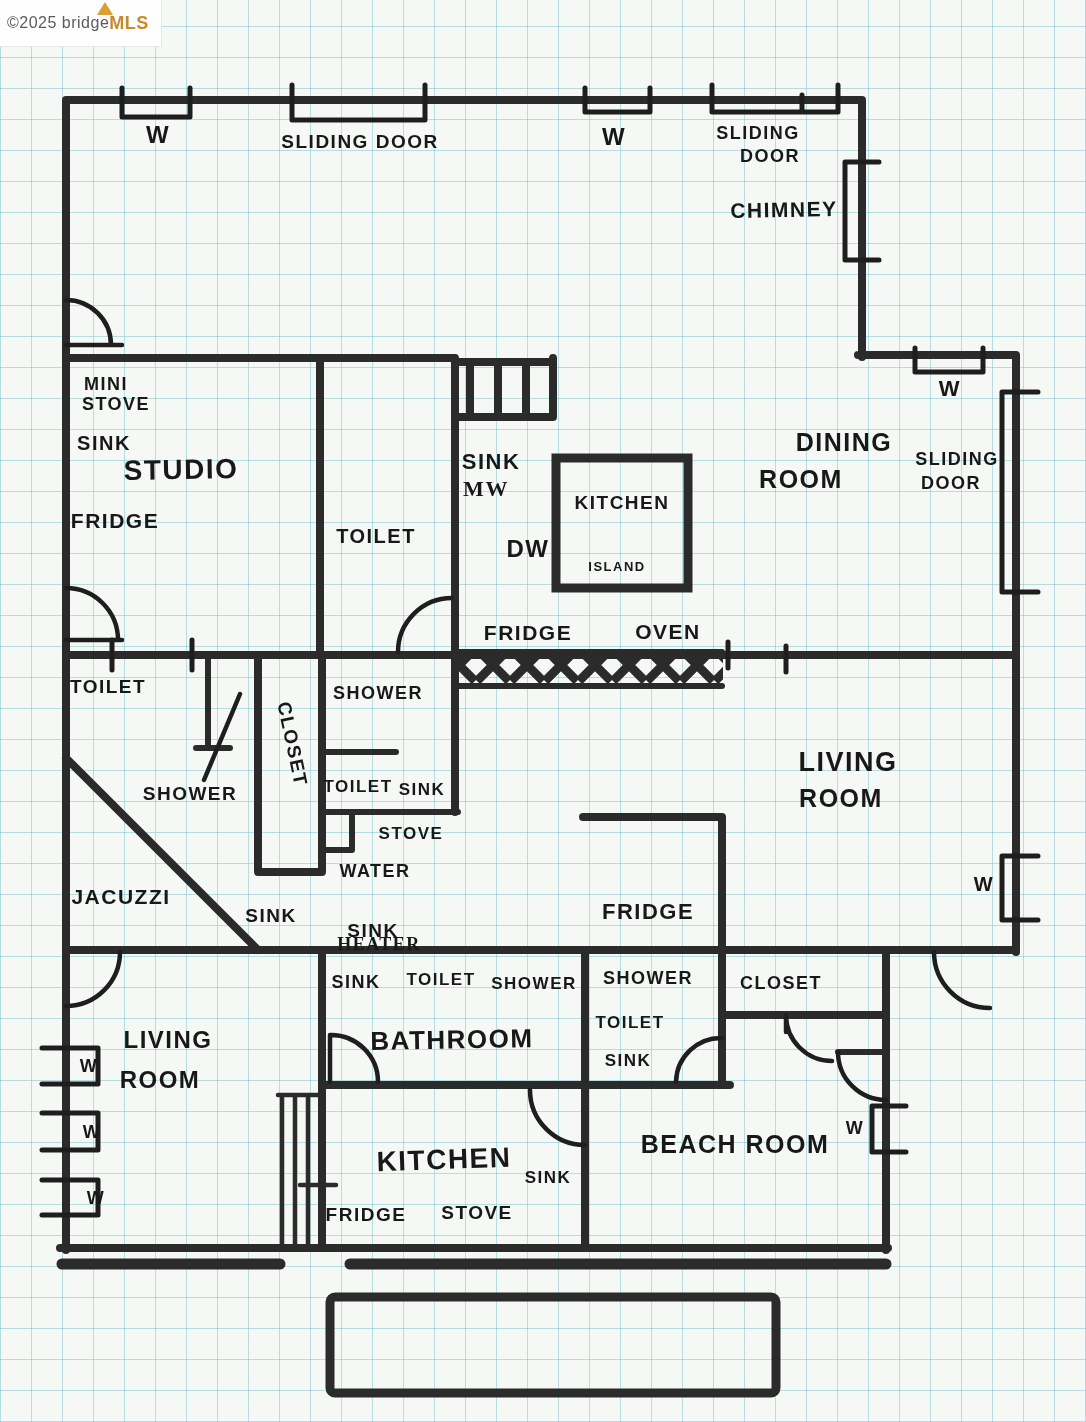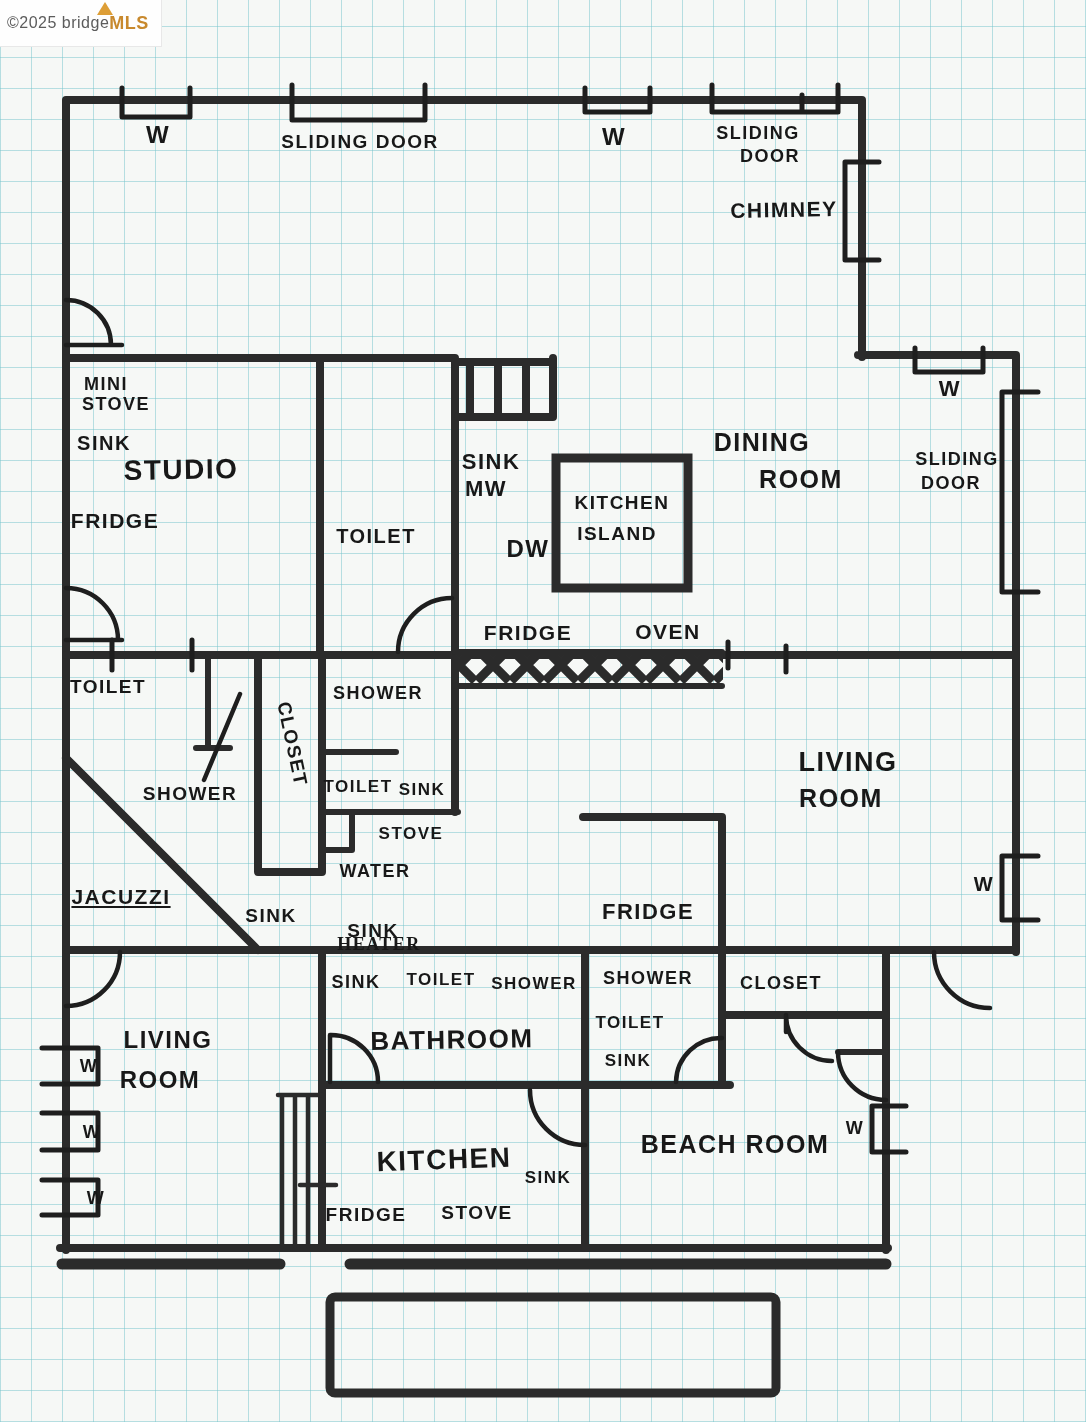--- a/index.html
+++ b/index.html
@@ -128,41 +128,41 @@
       <div class="lbl" style="left: 758px; top: 133px; font-size: 18px; transform: translate(-50%, -50%) rotate(0deg);">SLIDING</div>
       <div class="lbl" style="left: 770px; top: 156px; font-size: 18px; transform: translate(-50%, -50%) rotate(0deg);">DOOR</div>
       <div class="lbl" style="left: 784px; top: 210px; font-size: 21px; transform: translate(-50%, -50%) rotate(-1deg);">CHIMNEY</div>
       <div class="lbl" style="left: 106px; top: 384px; font-size: 18px; transform: translate(-50%, -50%) rotate(0deg);">MINI</div>
       <div class="lbl" style="left: 116px; top: 404px; font-size: 18px; transform: translate(-50%, -50%) rotate(0deg);">STOVE</div>
       <div class="lbl" style="left: 104px; top: 443px; font-size: 20px; transform: translate(-50%, -50%) rotate(0deg);">SINK</div>
       <div class="lbl" style="left: 181px; top: 470px; font-size: 28px; transform: translate(-50%, -50%) rotate(-1deg);">STUDIO</div>
       <div class="lbl" style="left: 115px; top: 521px; font-size: 21px; transform: translate(-50%, -50%) rotate(0deg);">FRIDGE</div>
       <div class="lbl" style="left: 376px; top: 536px; font-size: 20px; transform: translate(-50%, -50%) rotate(0deg);">TOILET</div>
       <div class="lbl" style="left: 491px; top: 462px; font-size: 22px; transform: translate(-50%, -50%) rotate(0deg);">SINK</div>
-      <div class="lbl" style="left: 486px; top: 489px; font-size: 22px; transform: translate(-50%, -50%) rotate(0deg);">MW</div>
+      <div class="lbl" style="left: 486px; top: 489px; font-size: 22px; transform: translate(-50%, -50%) rotate(0deg); font-family: Liberation Serif, serif;">MW</div>
       <div class="lbl" style="left: 484px; top: 549px; font-size: 24px; transform: translate(-50%, -50%) rotate(0deg); margin-left: 44px;">DW</div>
       <div class="lbl" style="left: 622px; top: 503px; font-size: 19px; transform: translate(-50%, -50%) rotate(0deg);">KITCHEN</div>
-      <div class="lbl" style="left: 617px; top: 534px; font-size: 19px; transform: translate(-50%, -50%) rotate(0deg);">ISLAND</div>
-      <div class="lbl" style="left: 762px; top: 442px; font-size: 25px; transform: translate(-50%, -50%) rotate(0deg); text-align: center;">DINING</div>
+      <div class="lbl" style="left: 617px; top: 566px; font-size: 13px; transform: translate(-50%, -50%) rotate(0deg);">ISLAND</div>
+      <div class="lbl" style="left: 844px; top: 442px; font-size: 25px; transform: translate(-50%, -50%) rotate(0deg); text-align: center;">DINING</div>
       <div class="lbl" style="left: 801px; top: 479px; font-size: 25px; transform: translate(-50%, -50%) rotate(0deg);">ROOM</div>
       <div class="lbl" style="left: 950px; top: 389px; font-size: 22px; transform: translate(-50%, -50%) rotate(0deg);">W</div>
       <div class="lbl" style="left: 957px; top: 459px; font-size: 18px; transform: translate(-50%, -50%) rotate(0deg);">SLIDING</div>
       <div class="lbl" style="left: 951px; top: 483px; font-size: 18px; transform: translate(-50%, -50%) rotate(0deg);">DOOR</div>
       <div class="lbl" style="left: 528px; top: 633px; font-size: 21px; transform: translate(-50%, -50%) rotate(0deg);">FRIDGE</div>
       <div class="lbl" style="left: 668px; top: 632px; font-size: 21px; transform: translate(-50%, -50%) rotate(0deg);">OVEN</div>
       <div class="lbl" style="left: 108px; top: 687px; font-size: 19px; transform: translate(-50%, -50%) rotate(0deg);">TOILET</div>
       <div class="lbl" style="left: 190px; top: 794px; font-size: 19px; transform: translate(-50%, -50%) rotate(0deg);">SHOWER</div>
       <div class="lbl" style="left: 292px; top: 744px; font-size: 19px; transform: translate(-50%, -50%) rotate(78deg);">CLOSET</div>
       <div class="lbl" style="left: 378px; top: 693px; font-size: 18px; transform: translate(-50%, -50%) rotate(0deg);">SHOWER</div>
       <div class="lbl" style="left: 358px; top: 787px; font-size: 17px; transform: translate(-50%, -50%) rotate(0deg);">TOILET</div>
       <div class="lbl" style="left: 422px; top: 790px; font-size: 17px; transform: translate(-50%, -50%) rotate(0deg);">SINK</div>
       <div class="lbl" style="left: 411px; top: 834px; font-size: 17px; transform: translate(-50%, -50%) rotate(0deg);">STOVE</div>
       <div class="lbl" style="left: 375px; top: 871px; font-size: 18px; transform: translate(-50%, -50%) rotate(0deg);">WATER</div>
       <div class="lbl" style="left: 379px; top: 944px; font-size: 18px; transform: translate(-50%, -50%) rotate(0deg); font-family: Liberation Serif, serif;">HEATER</div>
-      <div class="lbl" style="left: 121px; top: 897px; font-size: 21px; transform: translate(-50%, -50%) rotate(0deg); text-decoration: underline;">JACUZZI</div>
+      <div class="lbl" style="left: 121px; top: 897px; font-size: 21px; transform: translate(-50%, -50%) rotate(0deg);">JACUZZI</div>
       <div class="lbl" style="left: 271px; top: 916px; font-size: 19px; transform: translate(-50%, -50%) rotate(0deg);">SINK</div>
       <div class="lbl" style="left: 373px; top: 931px; font-size: 19px; transform: translate(-50%, -50%) rotate(0deg);">SINK</div>
       <div class="lbl" style="left: 848px; top: 762px; font-size: 27px; transform: translate(-50%, -50%) rotate(0deg);">LIVING</div>
       <div class="lbl" style="left: 841px; top: 798px; font-size: 25px; transform: translate(-50%, -50%) rotate(0deg);">ROOM</div>
       <div class="lbl" style="left: 648px; top: 912px; font-size: 22px; transform: translate(-50%, -50%) rotate(0deg);">FRIDGE</div>
       <div class="lbl" style="left: 984px; top: 884px; font-size: 20px; transform: translate(-50%, -50%) rotate(0deg);">W</div>
       <div class="lbl" style="left: 356px; top: 982px; font-size: 18px; transform: translate(-50%, -50%) rotate(0deg);">SINK</div>
       <div class="lbl" style="left: 441px; top: 980px; font-size: 17px; transform: translate(-50%, -50%) rotate(0deg);">TOILET</div>
       <div class="lbl" style="left: 534px; top: 984px; font-size: 17px; transform: translate(-50%, -50%) rotate(0deg);">SHOWER</div>
       <div class="lbl" style="left: 452px; top: 1040px; font-size: 26px; transform: translate(-50%, -50%) rotate(-1deg);">BATHROOM</div>

